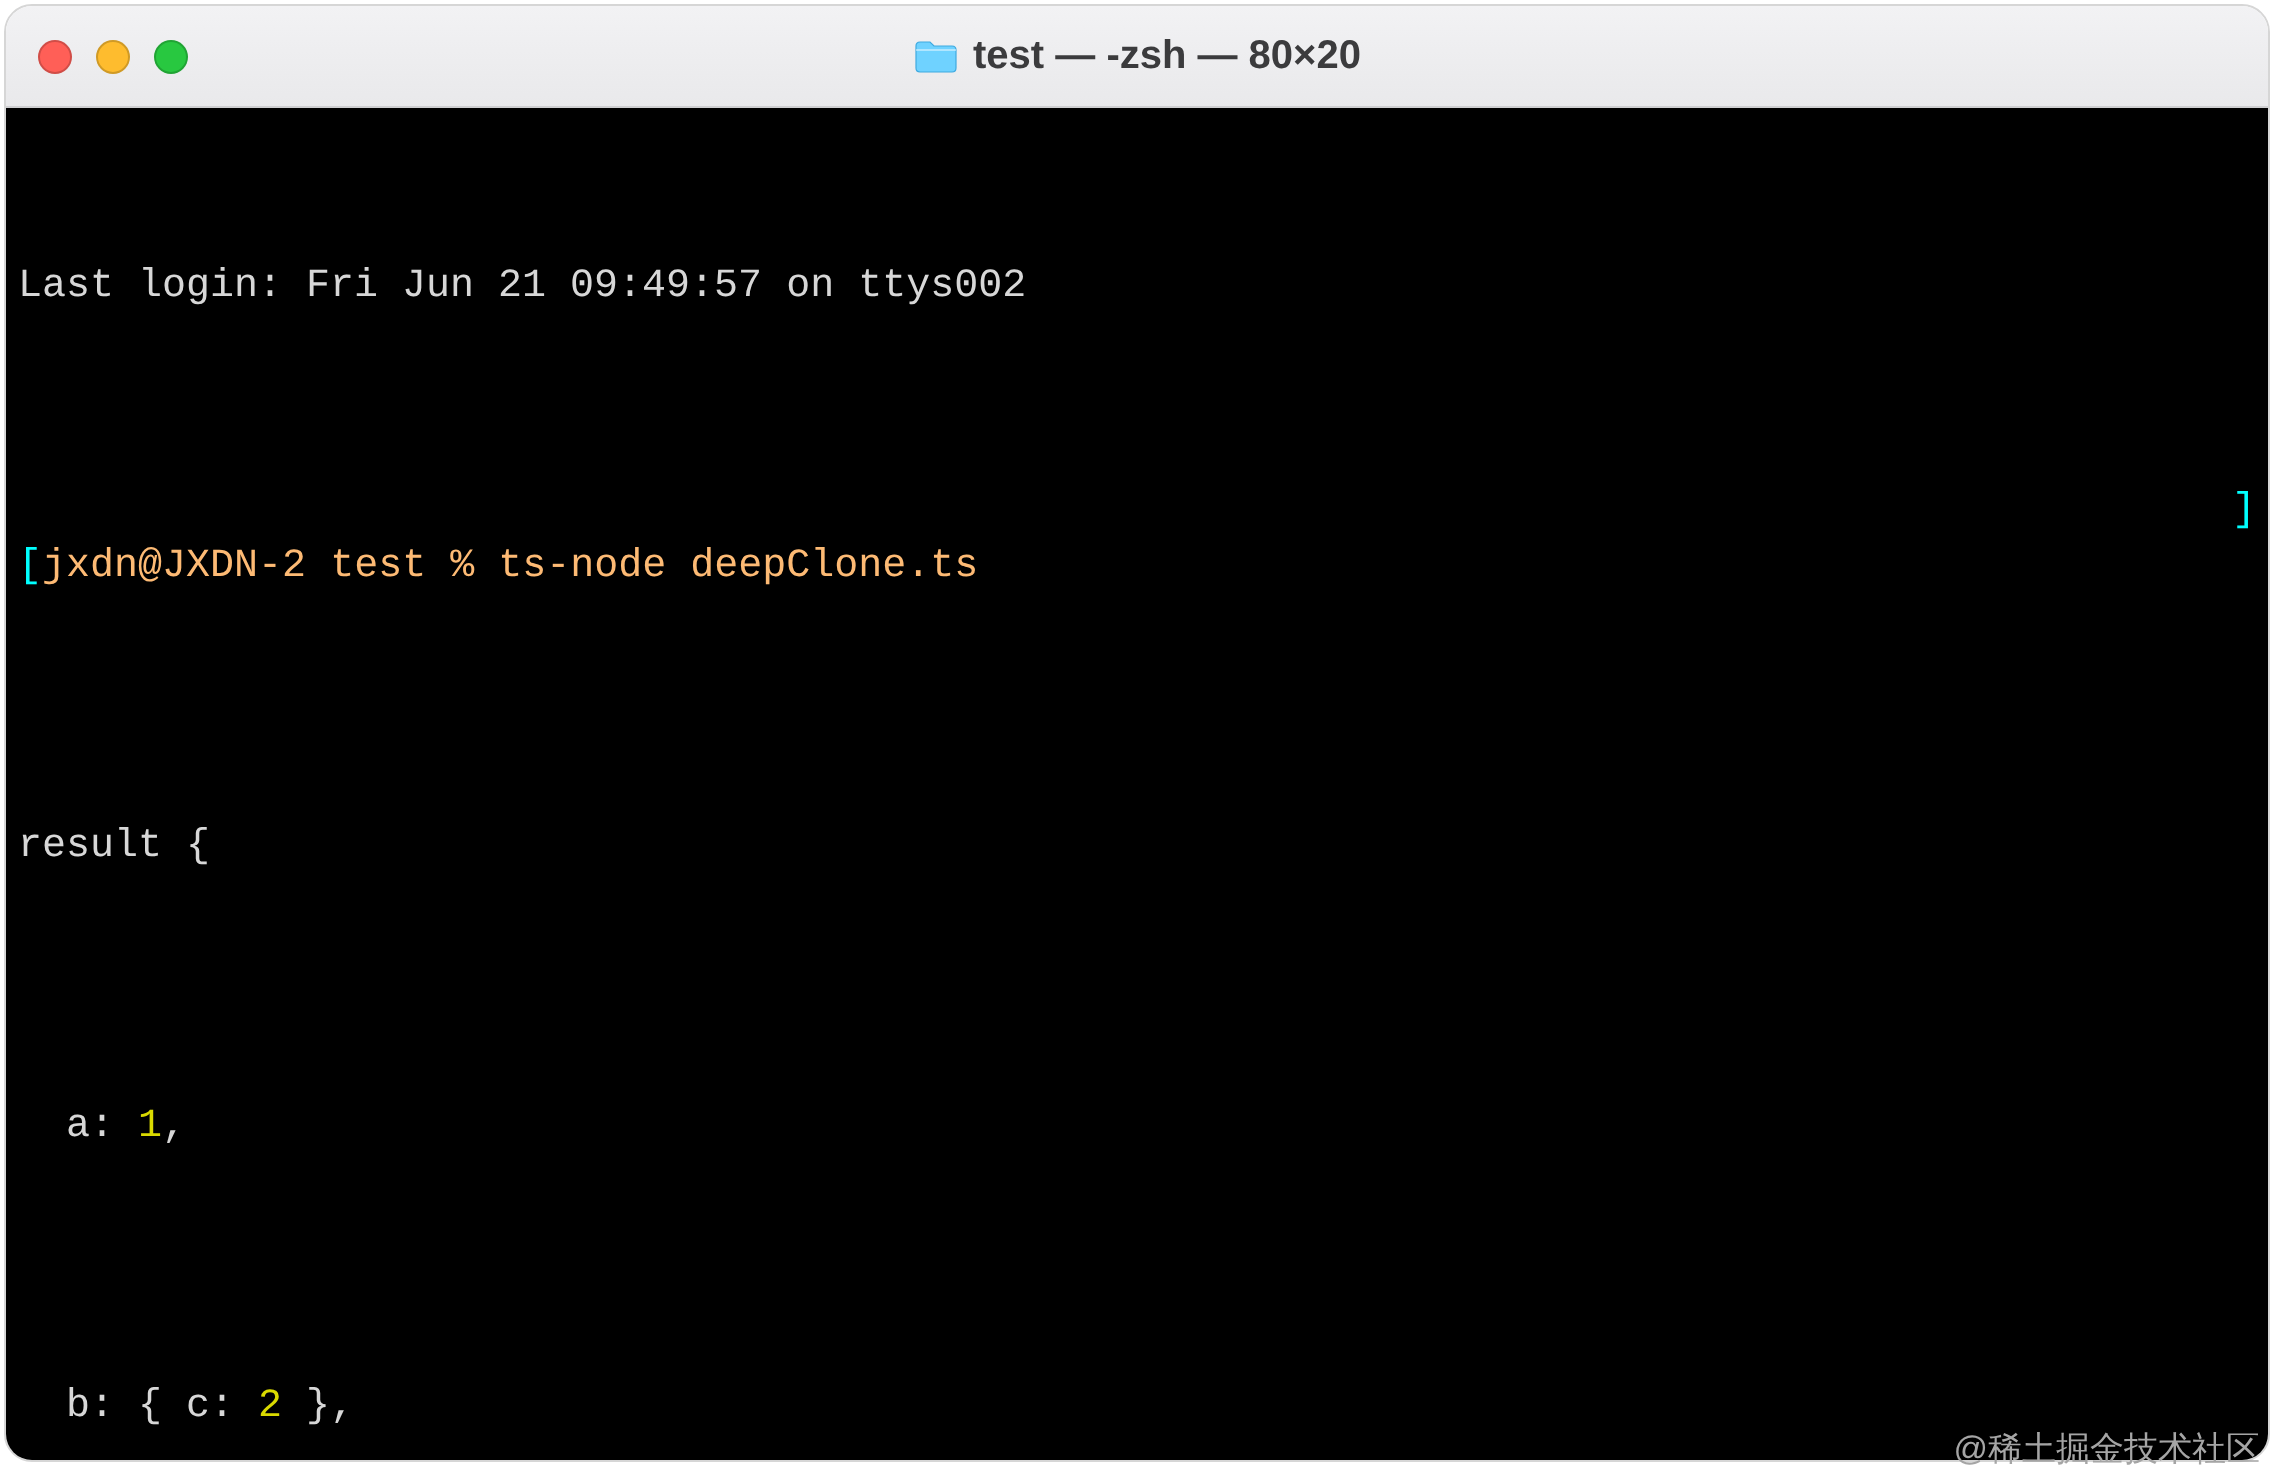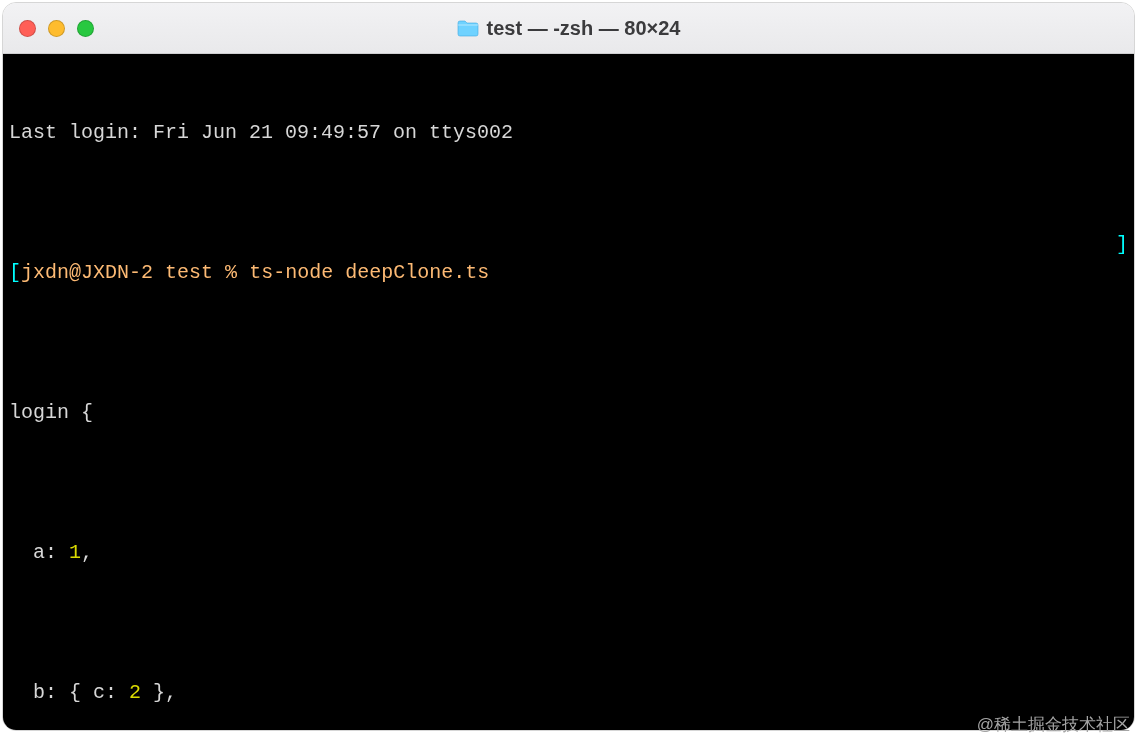--- a/index.html
+++ b/index.html
@@ -73,21 +73,21 @@
     width: 22px;
     height: 18px;
     position: relative;
   }
   .folder-icon svg { display:block; }
 
   
   .terminal {
     flex: 1;
     background: #000000;
-    padding: 9px 6px 6px 6px;
+    padding: 20px 6px 6px 6px;
     font-family: "Menlo", "Consolas", "Liberation Mono", monospace;
     font-size: 20px;
     line-height: 28px;
     white-space: pre;
     overflow: hidden;
     color: #d7d7d7;
     position: relative;
   }
   .line { display:block; }
   .prompt-row {
@@ -128,35 +128,35 @@
         <div class="light yellow" data-interactable="true"></div>
         <div class="light green" data-interactable="true"></div>
       </div>
       <div class="title-wrap" data-interactable="false">
         <span class="folder-icon" data-interactable="false">
           <svg width="22" height="18" viewBox="0 0 22 18">
             <path d="M1 4 Q1 2 3 2 L8 2 L10 4 L19 4 Q21 4 21 6 L21 15 Q21 17 19 17 L3 17 Q1 17 1 15 Z" fill="#6fd2ff" stroke="#3ea9e0" stroke-width="0.6"></path>
             <path d="M1 6 L21 6" stroke="#ffffff" stroke-width="0.8" opacity="0.6"></path>
           </svg>
         </span>
-        <span data-interactable="false">test — -zsh — 80×24</span>
+        <span data-interactable="false">test — -zsh — 80×20</span>
       </div>
     </div>
 
     <div class="terminal" data-interactable="true">
       <span class="line" data-interactable="false">Last login: Fri Jun 21 09:49:57 on ttys002</span>
 
       <div class="prompt-row" data-interactable="false">
         <span>
 <span class="c-cyan" data-interactable="false">[</span><span class="c-green" data-interactable="false">jxdn@JXDN-2</span><span data-interactable="false"> </span><span class="c-green" data-interactable="false">test</span><span data-interactable="false"> </span><span class="c-green" data-interactable="false">%</span><span data-interactable="false"> </span><span class="c-green" data-interactable="false">ts-node deepClone.ts</span>
         </span>
         <span class="right-bracket" data-interactable="false">]</span>
       </div>
 
-      <span class="line" data-interactable="false">login {</span>
+      <span class="line" data-interactable="false">result {</span>
 
       
       <span class="line" data-interactable="false"><span data-interactable="false">  a:</span><span class="c-yellow" data-interactable="false"> 1</span><span data-interactable="false">,</span></span>
 
       
       <span class="line" data-interactable="false"><span data-interactable="false">  b:</span><span data-interactable="false"> { c: </span><span class="c-yellow" data-interactable="false">2</span><span data-interactable="false"> }</span><span data-interactable="false">,</span></span>
 
       
       
 

